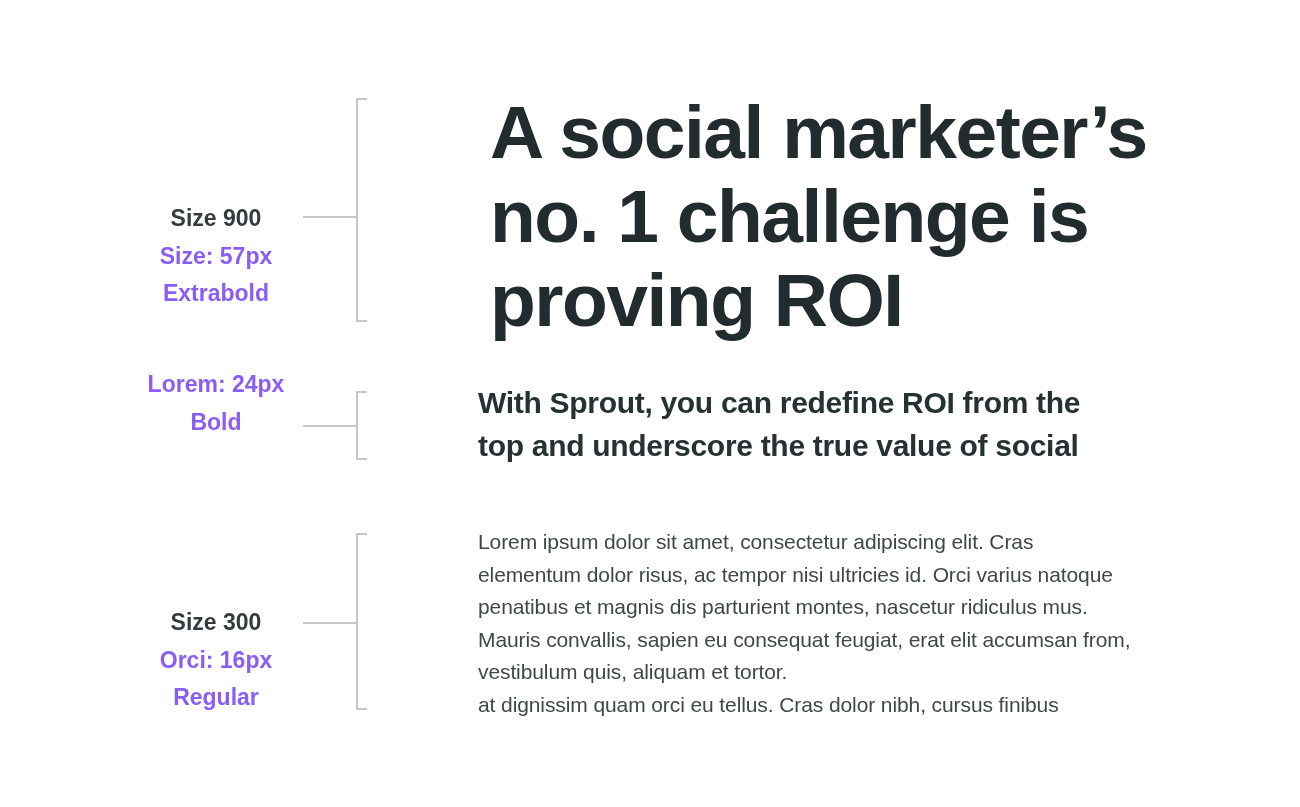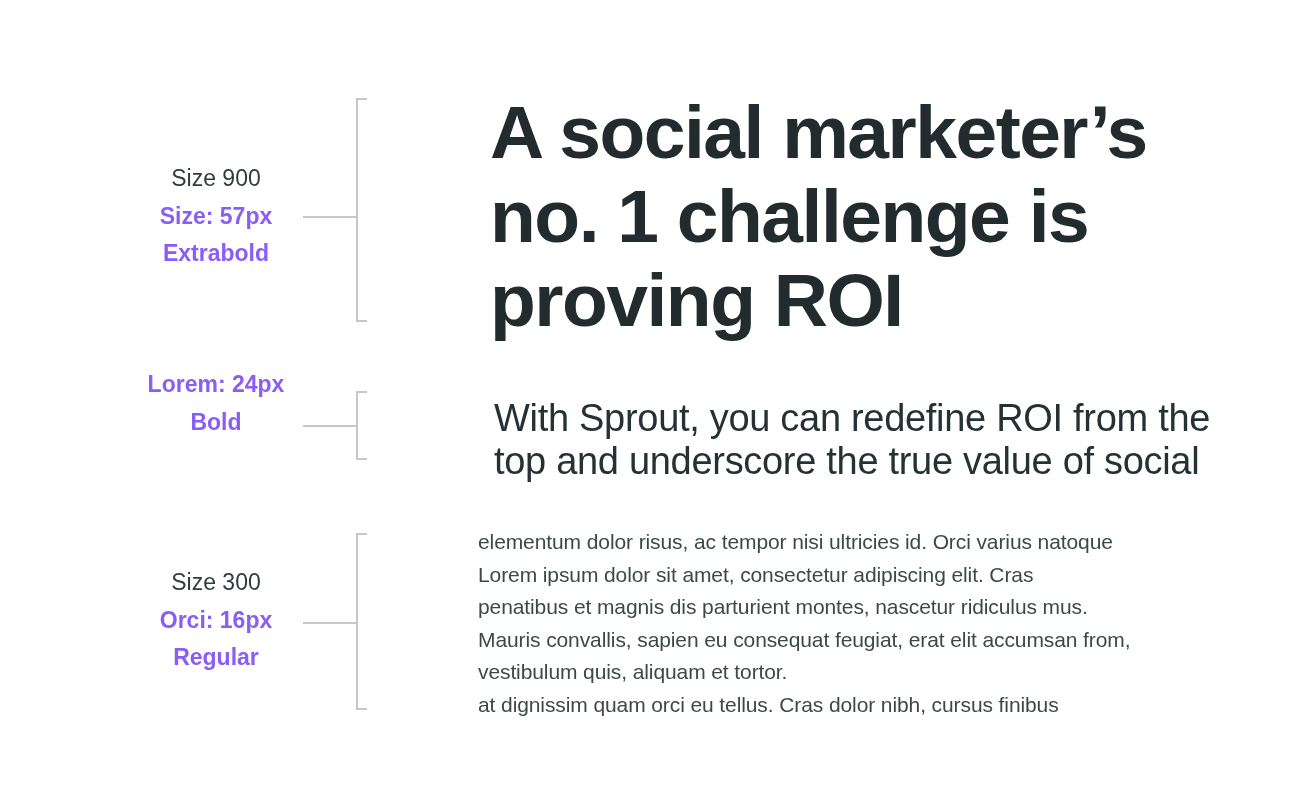--- a/index.html
+++ b/index.html
@@ -19,22 +19,23 @@
   
   .spec-label {
     position: absolute;
     left: 106px;
     width: 220px;
     text-align: center;
     line-height: 37.5px;
     font-size: 23px;
   }
   .spec-title {
-    font-weight: 400;
+    font-weight: 700;
     color: #333b3e;
+    margin-top: 40px;
   }
   .spec-size, .spec-weight {
     font-weight: 700;
     color: #8b5cf6;
   }
 
   
   .connector {
     position: absolute;
     left: 303px;
@@ -62,24 +63,24 @@
     line-height: 84px;
     font-weight: 800;
     letter-spacing: -1.5px;
     color: #222b2e;
     white-space: nowrap;
   }
   .subheading {
     position: absolute;
     left: 478px;
     top: 381px;
-    margin: 16px;
-    font-size: 38px;
+    margin: 0;
+    font-size: 30px;
     line-height: 43px;
-    font-weight: 400;
+    font-weight: 700;
     letter-spacing: -0.3px;
     color: #263134;
     white-space: nowrap;
   }
   .body-text {
     position: absolute;
     left: 478px;
     top: 526px;
     margin: 0;
     font-size: 21px;
@@ -124,21 +125,21 @@
     <span class="line">no. 1 challenge is</span>
     <span class="line">proving ROI</span>
   </h1>
 
   <h2 class="subheading">
     <span class="line">With Sprout, you can redefine ROI from the</span>
     <span class="line">top and underscore the true value of social</span>
   </h2>
 
   <p class="body-text">
+    <span class="line">Lorem ipsum dolor sit amet, consectetur adipiscing elit. Cras</span>
     <span class="line">elementum dolor risus, ac tempor nisi ultricies id. Orci varius natoque</span>
-    <span class="line">Lorem ipsum dolor sit amet, consectetur adipiscing elit. Cras</span>
     <span class="line">penatibus et magnis dis parturient montes, nascetur ridiculus mus.</span>
     <span class="line">Mauris convallis, sapien eu consequat feugiat, erat elit accumsan from,</span>
     <span class="line">vestibulum quis, aliquam et tortor.</span>
     <span class="line">at dignissim quam orci eu tellus. Cras dolor nibh, cursus finibus</span>
   </p>
 
 </div>
 
 </body></html>

